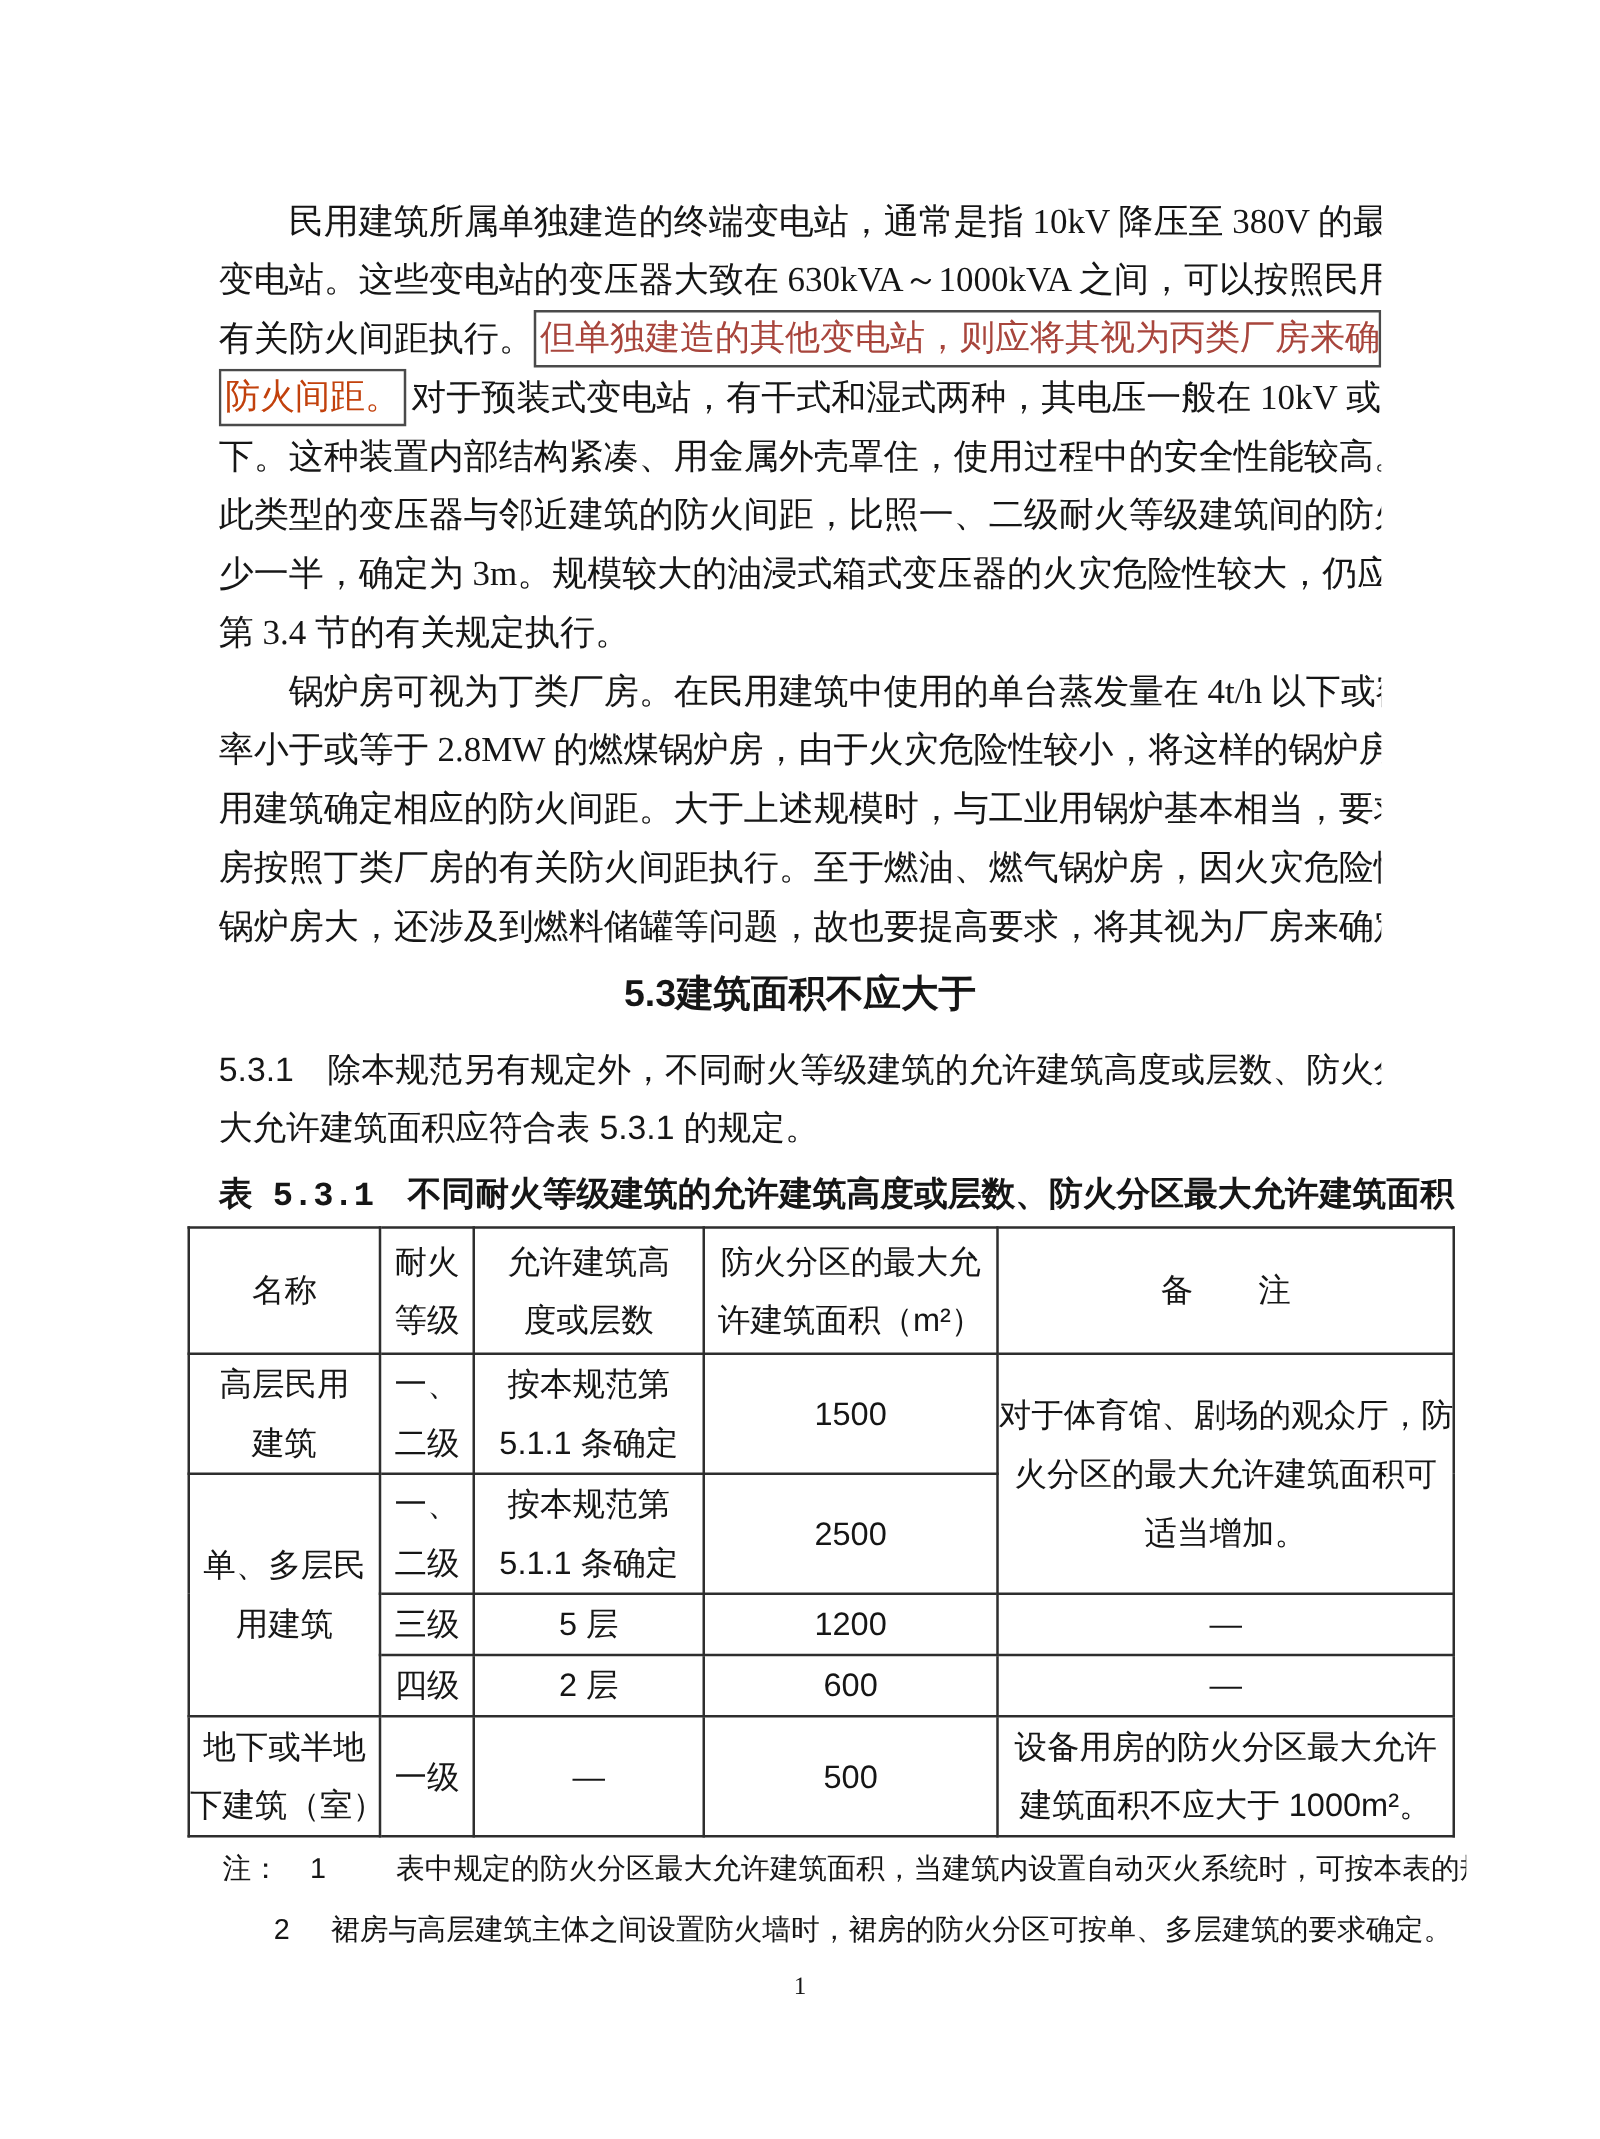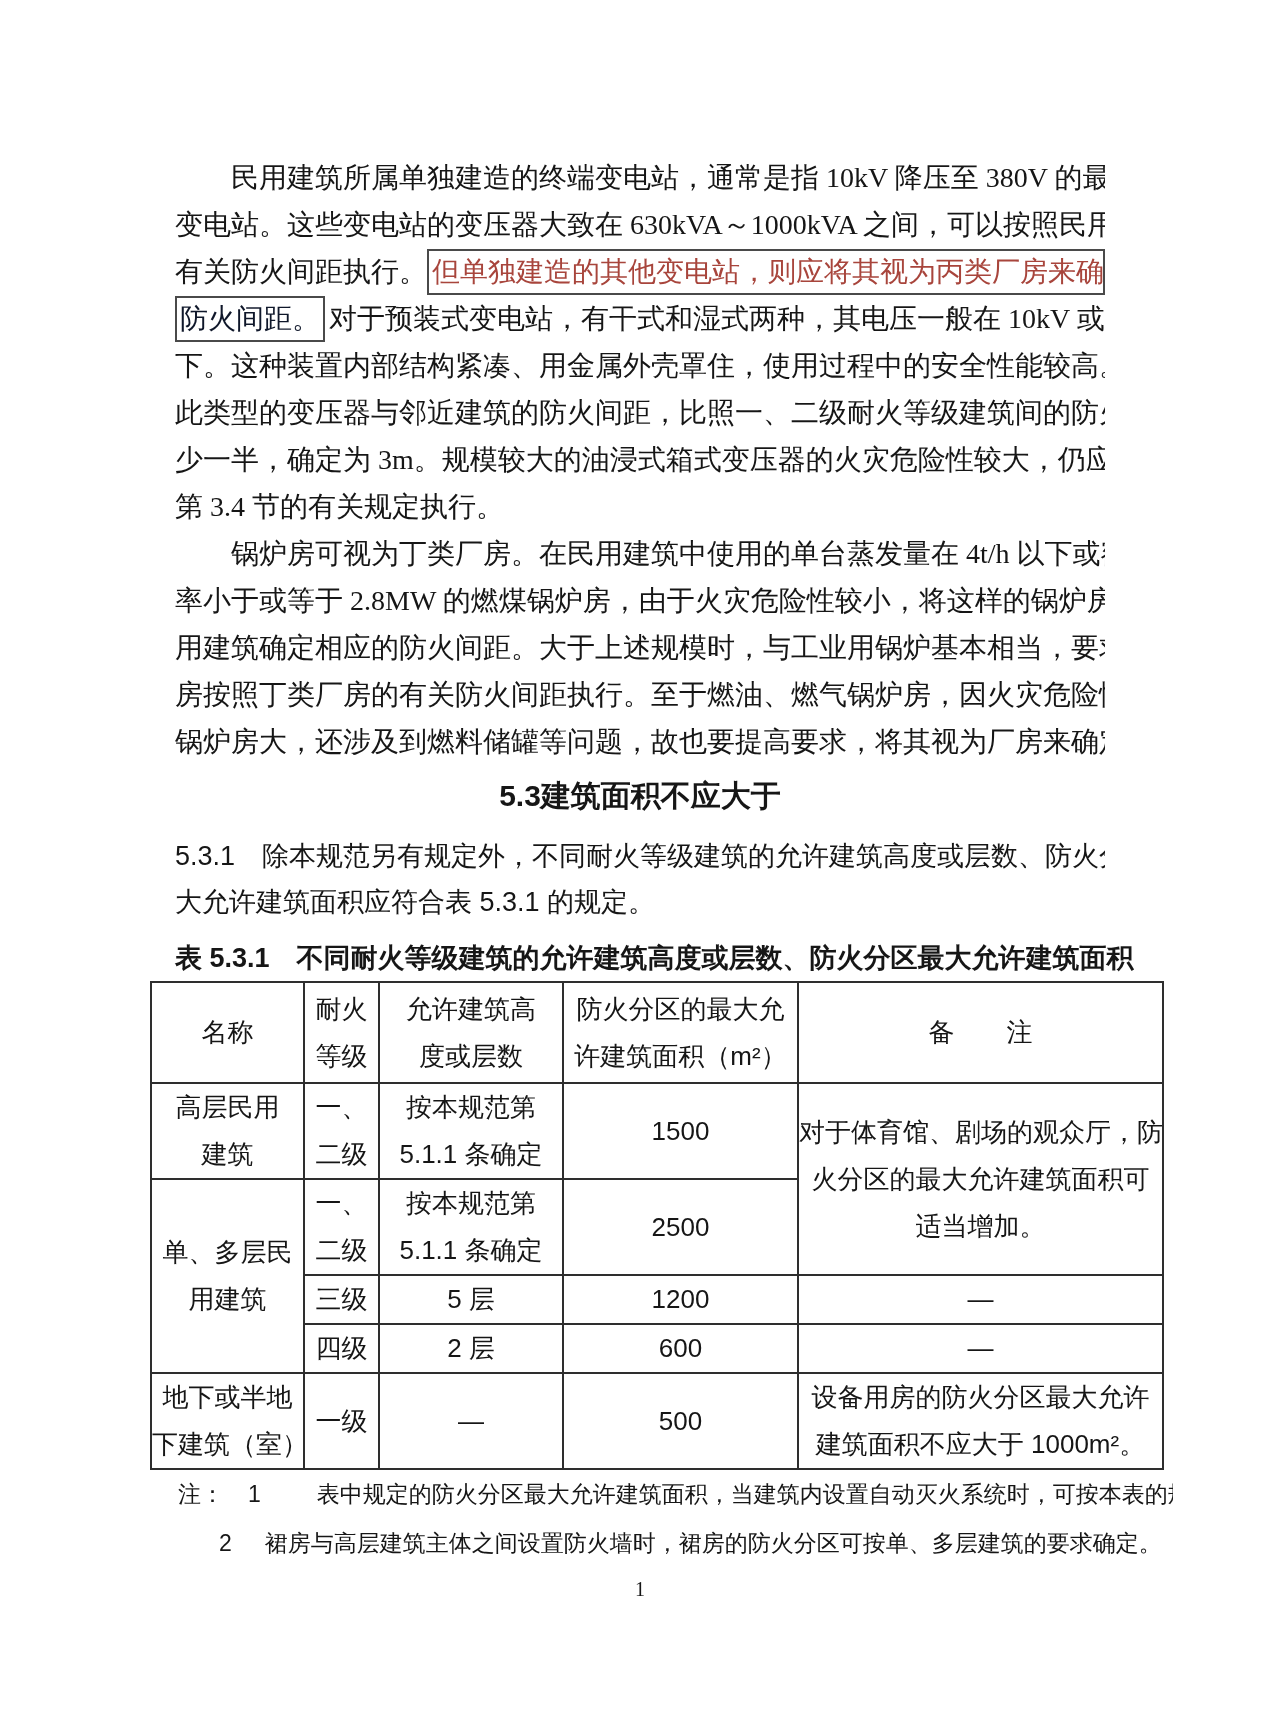--- a/index.html
+++ b/index.html
@@ -8,21 +8,21 @@
     width:1280px;height:1711px;
     background:#ffffff;
     color:#161616;
     font-family:"Liberation Serif","DejaVu Serif",serif;
     overflow:hidden;
   }
   .body-text{padding:154px 175px 0 175px;font-size:28px;line-height:47px;}
   .line{height:47px;white-space:nowrap;overflow:hidden;}
   .jline{text-align:justify;text-align-last:justify;}
   .indent{text-indent:56px;}
-  .mixline{display:flex;align-items:flex-end;}
+  .mixline{display:flex;align-items:flex-start;}
   .seg-pre{white-space:nowrap;}
   .redbox{
     border:2px solid #4a4a4a;
     box-sizing:border-box;
     height:46px;line-height:42px;
     padding:0 3px;
     overflow:hidden;white-space:nowrap;
   }
   .grow{flex:1;text-align:justify;text-align-last:justify;}
   .post-seg{flex:1;text-align:justify;text-align-last:justify;margin-left:4px;white-space:nowrap;overflow:hidden;}
@@ -35,21 +35,21 @@
   .section-heading .sec-num{}
   .clause{
     margin-top:12px;
     font-family:"Liberation Sans","DejaVu Sans",sans-serif;
     font-size:27px;line-height:46px;
   }
   .clause .line{height:46px;}
   .table-caption{
     margin-top:10px;height:46px;line-height:46px;
     text-align:right;
-    font-family:Liberation Sans, sans-serif;
+    font-family:Liberation Mono, monospace;
     font-weight:bold;font-size:27px;
     white-space:nowrap;
   }
   table.spec{
     margin-left:-25px;
     width:1012px;
     border-collapse:collapse;
     table-layout:fixed;
     font-family:"Liberation Sans","DejaVu Sans",sans-serif;
     font-size:26px;
@@ -89,21 +89,21 @@
   <div class="body-text">
 
     <div>
       <div class="line jline indent">民用建筑所属单独建造的终端变电站，通常是指 10kV 降压至 380V 的最末一级</div>
       <div class="line jline">变电站。这些变电站的变压器大致在 630kVA～1000kVA 之间，可以按照民用建筑的</div>
       <div class="line mixline">
         <span class="seg-pre">有关防火间距执行。</span>
         <span class="redbox grow" style="color: rgb(168, 69, 60);">但单独建造的其他变电站，则应将其视为丙类厂房来确定有关</span>
       </div>
       <div class="line mixline">
-        <span class="redbox seg-pre" style="color: #0f172a;">防火间距。</span>
+        <span class="redbox seg-pre" style="color: #c2410c;">防火间距。</span>
         <span class="post-seg">对于预装式变电站，有干式和湿式两种，其电压一般在 10kV 或 10kV 以</span>
       </div>
       <div class="line jline">下。这种装置内部结构紧凑、用金属外壳罩住，使用过程中的安全性能较高。因此，</div>
       <div class="line jline">此类型的变压器与邻近建筑的防火间距，比照一、二级耐火等级建筑间的防火间距减</div>
       <div class="line jline">少一半，确定为 3m。规模较大的油浸式箱式变压器的火灾危险性较大，仍应按规范</div>
       <div class="line">第 3.4 节的有关规定执行。</div>
     </div>
 
     <div>
       <div class="line jline indent">锅炉房可视为丁类厂房。在民用建筑中使用的单台蒸发量在 4t/h 以下或额定功</div>

